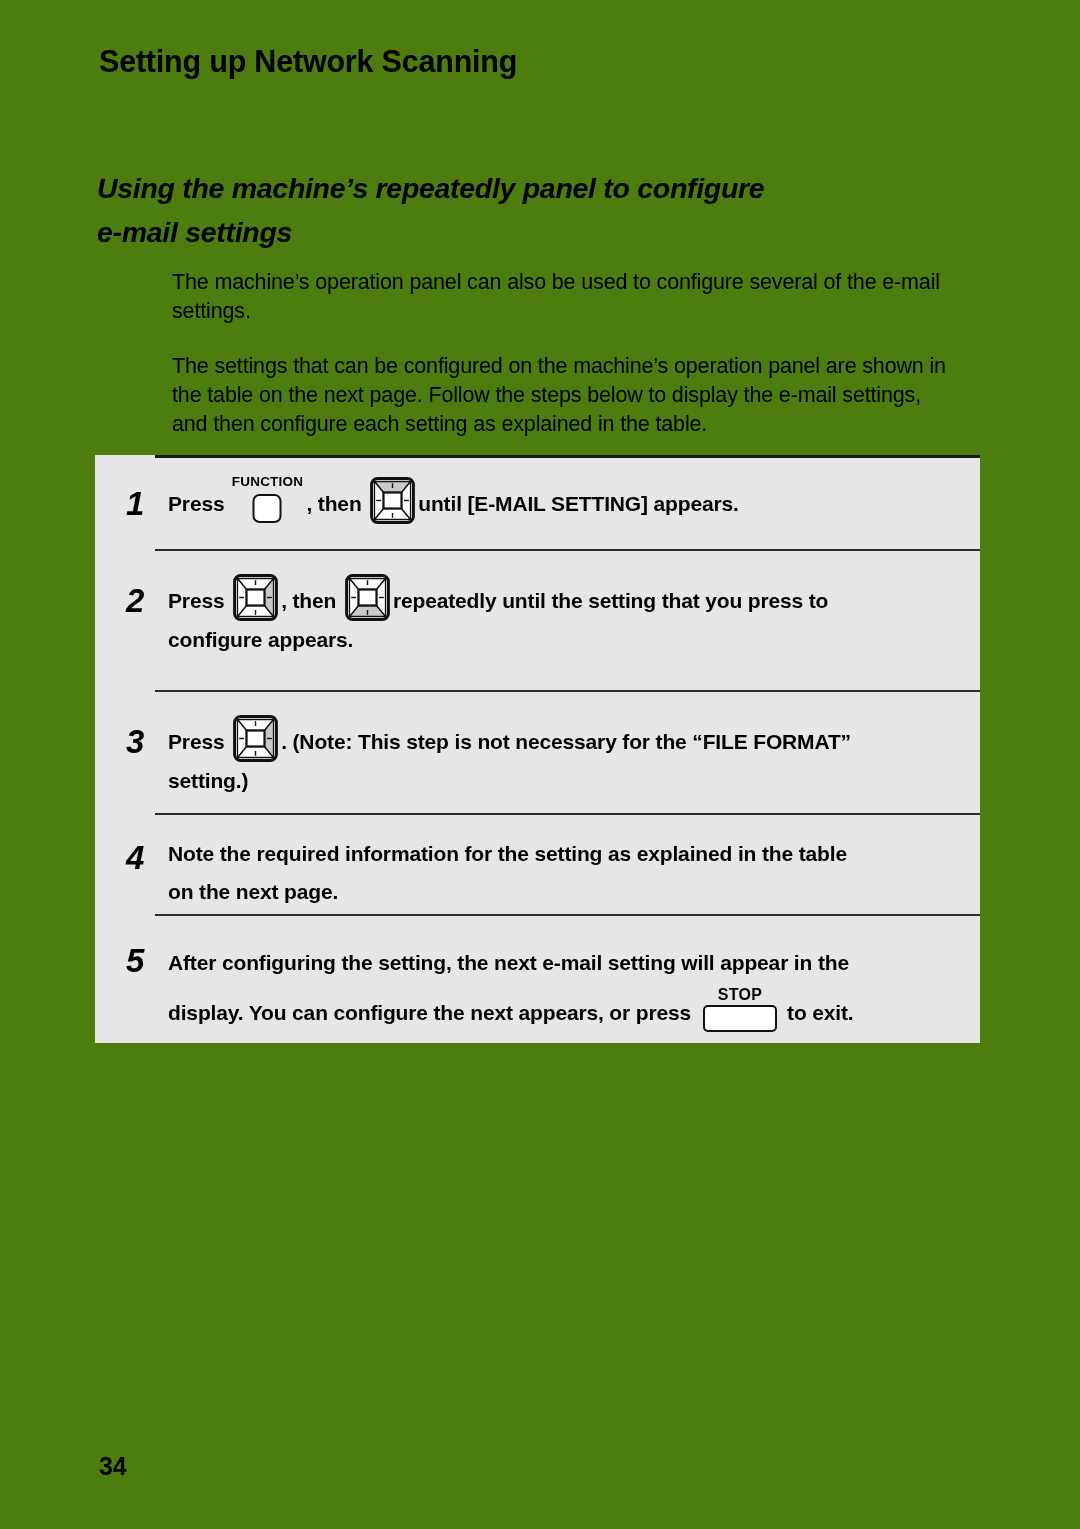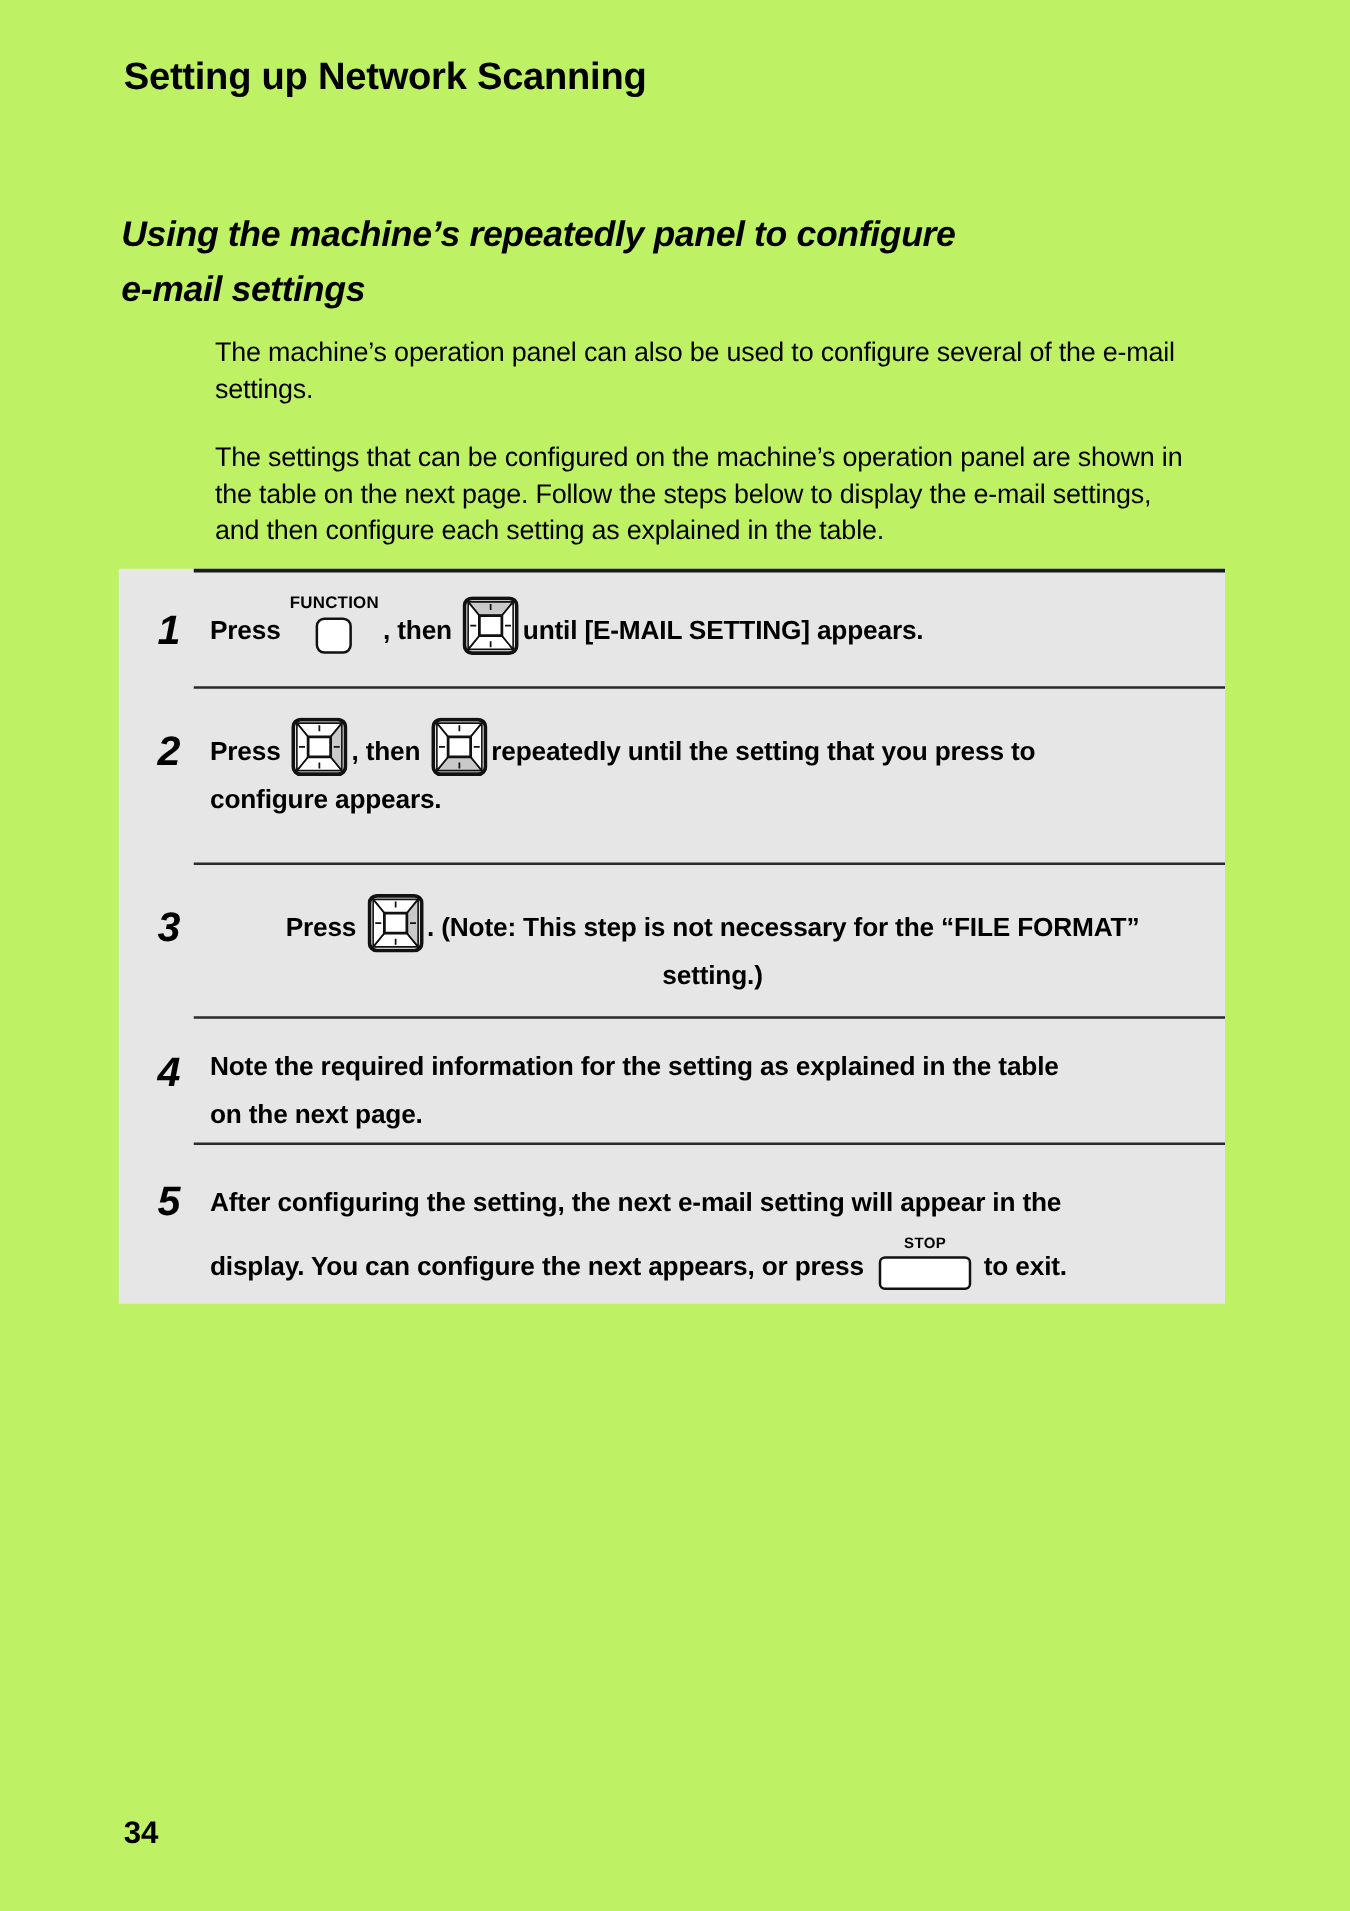--- a/index.html
+++ b/index.html
@@ -12,21 +12,21 @@
     height: 1529px;
     position: relative;
     font-family: "Liberation Sans", sans-serif;
     color: #000000;
     -webkit-font-smoothing: antialiased;
   }
 
   .page {
     position: absolute;
     inset: 0;
-    background: #bef264;
+    background: #4d7c0f;
   }
 
   
   .chapter-title {
     position: absolute;
     left: 99px;
     top: 44px;
     font-size: 30.5px;
     font-weight: bold;
     letter-spacing: -0.2px;
@@ -153,21 +153,21 @@
     height: 46px;
     margin: 0 4px 0 6px;
     vertical-align: -14px;
   }
   .stop-key .fn-label {
     position: absolute;
     top: -1px;
     left: 0;
     width: 100%;
     text-align: center;
-    font-size: 12px;
+    font-size: 16px;
     font-weight: bold;
     letter-spacing: 0.3px;
     line-height: 15px;
   }
   .stop-key .stop-cap {
     position: absolute;
     top: 17px;
     left: 50%;
     transform: translateX(-50%);
     width: 74px;
@@ -276,21 +276,21 @@
           </svg>
         </span><span>repeatedly until the setting that you press to</span>
         <span class="line2">configure appears.</span>
       </div>
     </div>
 
     <div class="rule-thin" style="top:235px;"></div>
 
     <div class="step" style="top:235px;">
       <div class="step-num" style="top:35px;">3</div>
-      <div class="step-body" style="top:25px;text-align:center;">
+      <div class="step-body" style="top:25px;">
         <span>Press</span>
         <span class="key-inline arrow-key">
           <svg width="45" height="47" viewBox="0 0 45 47" xmlns="http://www.w3.org/2000/svg">
             <rect x="1.6" y="1.6" width="41.8" height="43.8" rx="6" ry="6" fill="#ffffff" stroke="#111111" stroke-width="3"></rect>
             <polygon points="4.5,4.5 40.5,4.5 31.5,15.5 13.5,15.5" fill="#ffffff" stroke="#111111" stroke-width="1.3"></polygon>
             <polygon points="4.5,42.5 40.5,42.5 31.5,31.5 13.5,31.5" fill="#ffffff" stroke="#111111" stroke-width="1.3"></polygon>
             <polygon points="4.5,4.5 4.5,42.5 13.5,31.5 13.5,15.5" fill="#ffffff" stroke="#111111" stroke-width="1.3"></polygon>
             <polygon points="40.5,4.5 40.5,42.5 31.5,31.5 31.5,15.5" fill="#c9c9c9" stroke="#111111" stroke-width="1.3"></polygon>
             <rect x="13.5" y="15.5" width="18" height="16" fill="#ffffff" stroke="#111111" stroke-width="2.2"></rect>
             <line x1="22.5" y1="6.2" x2="22.5" y2="11" stroke="#111111" stroke-width="1.4"></line>

